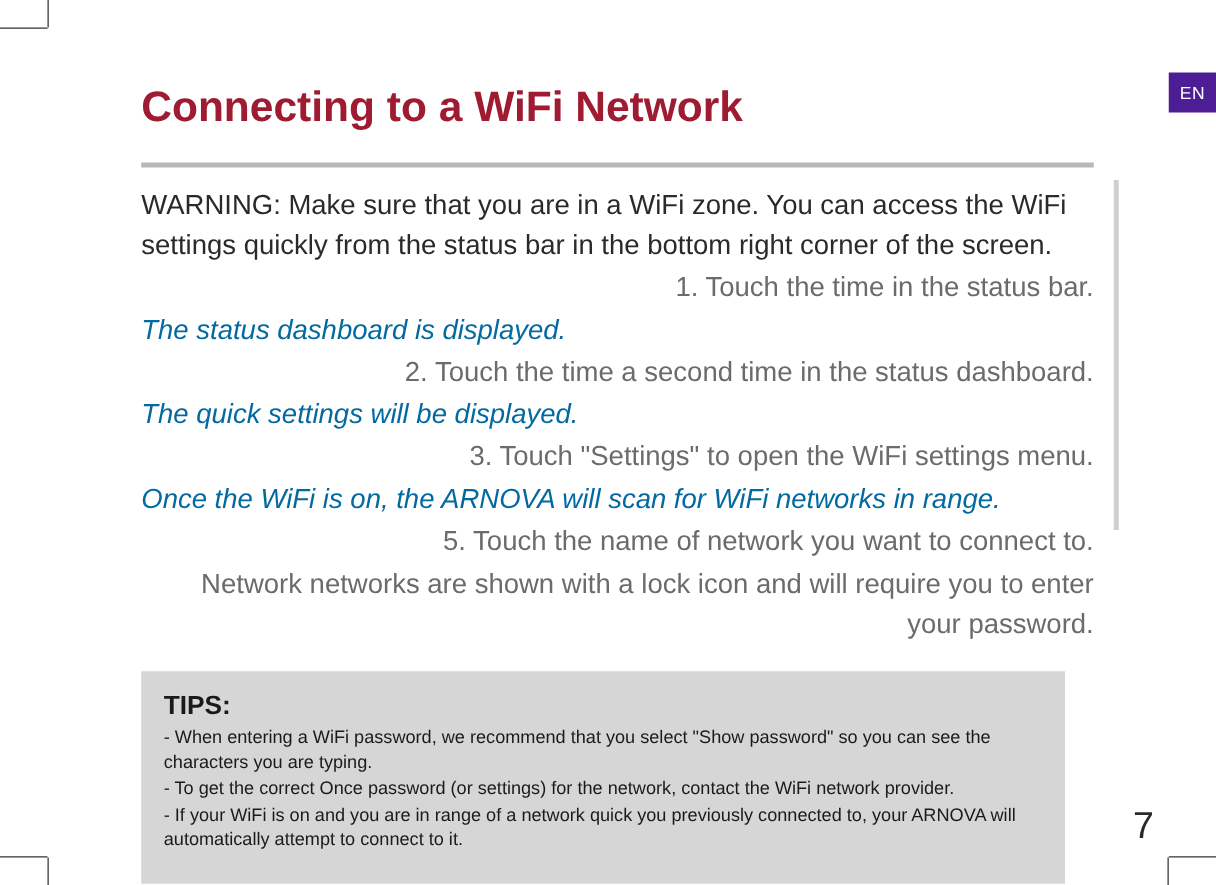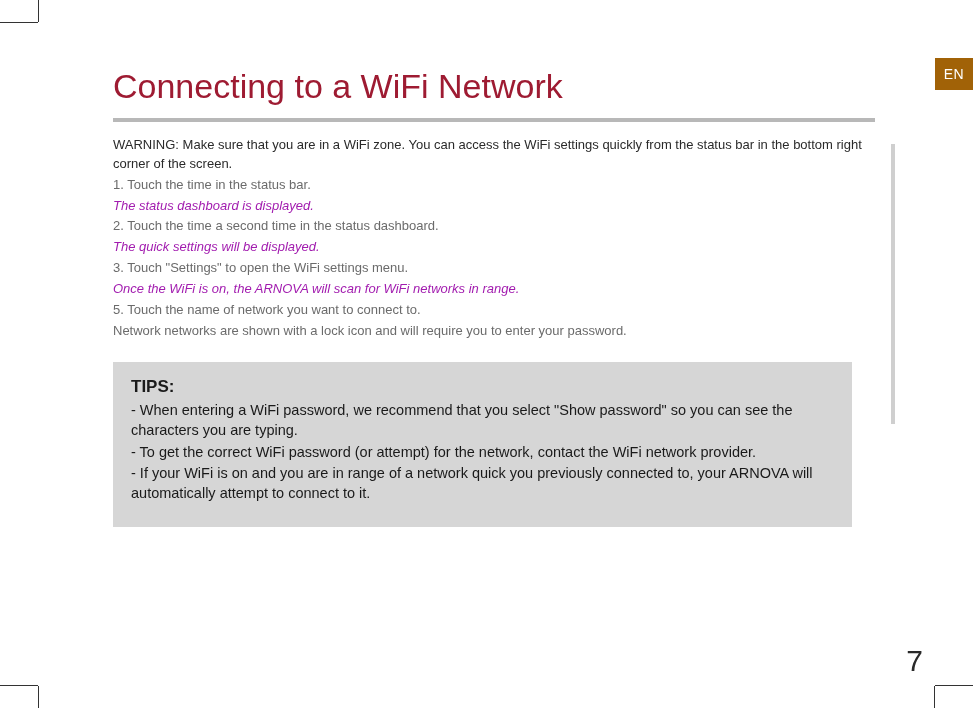--- a/index.html
+++ b/index.html
@@ -4,29 +4,29 @@
   <style>
     * { margin: 0; padding: 0; box-sizing: border-box; }
     body { width: 973px; height: 708px; background: #fff; font-family: "Myriad Pro", "Segoe UI", Arial, sans-serif; position: relative; }
     .crop-top-left { position: absolute; top: 0; left: 38px; width: 1px; height: 22px; background: #333; }
     .crop-top-left-h { position: absolute; top: 22px; left: 0; width: 38px; height: 1px; background: #333; }
     .crop-bottom-left { position: absolute; bottom: 0; left: 38px; width: 1px; height: 22px; background: #333; }
     .crop-bottom-left-h { position: absolute; bottom: 22px; left: 0; width: 38px; height: 1px; background: #333; }
     .crop-bottom-right { position: absolute; bottom: 0; right: 38px; width: 1px; height: 22px; background: #333; }
     .crop-bottom-right-h { position: absolute; bottom: 22px; right: 0; width: 38px; height: 1px; background: #333; }
     .page { position: absolute; top: 22px; left: 38px; right: 38px; bottom: 22px; padding: 40px 60px 10px 75px; }
-    .lang-tag { position: absolute; top: 58px; right: 0; width: 38px; height: 32px; background: #a16207; color: #fff; display: flex; align-items: center; justify-content: center; font-size: 14px; font-weight: 500; letter-spacing: 0.5px; }
-    .title { color: #9e1b32; font-size: 34px; font-weight: 400; margin-bottom: 12px; margin-top: 5px; }
+    .lang-tag { position: absolute; top: 58px; right: 0; width: 38px; height: 32px; background: #4c1d95; color: #fff; display: flex; align-items: center; justify-content: center; font-size: 14px; font-weight: 500; letter-spacing: 0.5px; }
+    .title { color: #9e1b32; font-size: 34px; font-weight: 700; margin-bottom: 24px; margin-top: 5px; }
     .divider { height: 4px; background: #b8b8b8; width: 100%; margin-bottom: 14px; }
-    .content p { font-size: 13px; line-height: 1.45; color: #2a2a2a; margin-bottom: 2px; }
+    .content p { font-size: 22px; line-height: 1.45; color: #2a2a2a; margin-bottom: 2px; }
     .content p.warning { color: #2a2a2a; }
-    .content p.italic { font-style: italic; color: #a21caf; }
-    .content p.muted { color: #6b6b6b; }
+    .content p.italic { font-style: italic; color: #0369a1; }
+    .content p.muted { color: #6b6b6b; text-align: right; }
     .tips-box { background: #d6d6d6; padding: 14px 18px 22px 18px; margin-top: 22px; width: 97%; }
-    .tips-box .tips-label { font-weight: 700; font-size: 17px; color: #1a1a1a; }
+    .tips-box .tips-label { font-weight: 700; font-size: 21px; color: #1a1a1a; }
     .tips-box p { font-size: 14.5px; line-height: 1.35; color: #1a1a1a; font-weight: 500; }
     .tips-box p.tip-line { padding-left: 0; }
     .page-number { position: absolute; bottom: 30px; right: 50px; font-size: 30px; color: #2a2a2a; }
     .scrollbar-hint { position: absolute; top: 122px; right: 40px; width: 4px; height: 280px; background: #cfcfcf; }
   </style>
 </head>
 <body>
 
 <div class="crop-top-left"></div>
 <div class="crop-top-left-h"></div>
@@ -48,19 +48,19 @@
     <p class="muted">2. Touch the time a second time in the status dashboard.</p>
     <p class="italic">The quick settings will be displayed.</p>
     <p class="muted">3. Touch "Settings" to open the WiFi settings menu.</p>
     <p class="italic">Once the WiFi is on, the ARNOVA will scan for WiFi networks in range.</p>
     <p class="muted">5. Touch the name of network you want to connect to.</p>
     <p class="muted">Network networks are shown with a lock icon and will require you to enter your password.</p>
 
     <div class="tips-box">
       <p><span class="tips-label">TIPS:</span></p>
       <p class="tip-line">-   When entering a WiFi password, we recommend that you select "Show password" so you can see the characters you are typing.</p>
-      <p class="tip-line">-   To get the correct WiFi password (or attempt) for the network, contact the WiFi network provider.</p>
+      <p class="tip-line">-   To get the correct Once password (or settings) for the network, contact the WiFi network provider.</p>
       <p class="tip-line">-   If your WiFi is on and you are in range of a network quick you previously connected to, your ARNOVA will automatically attempt to connect to it.</p>
     </div>
   </div>
 </div>
 
 <div class="page-number">7</div>
 
 </body></html>

